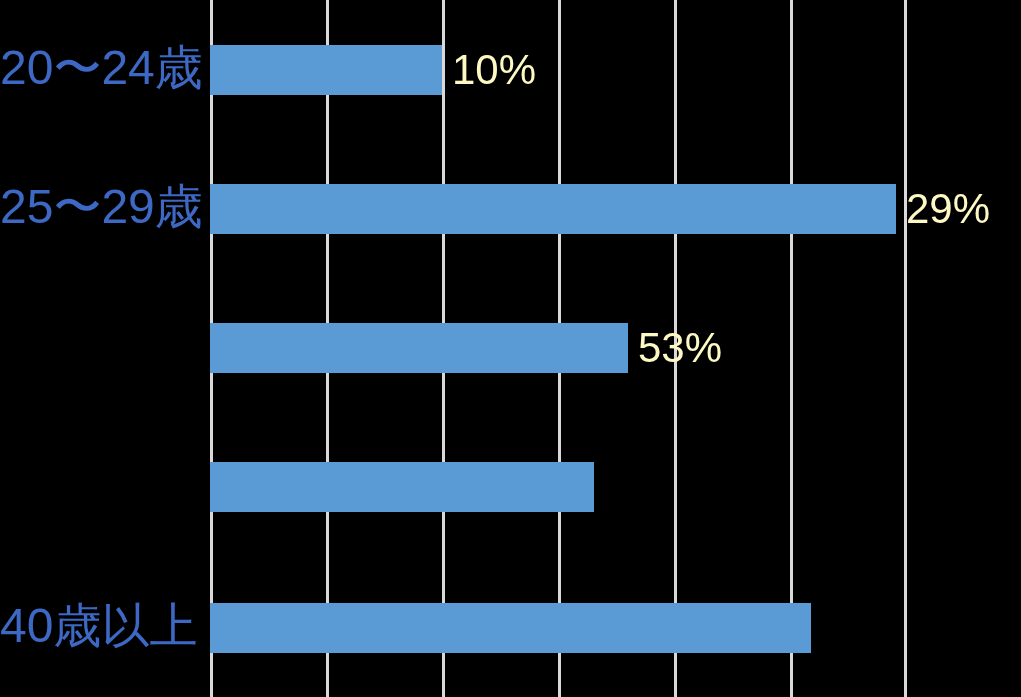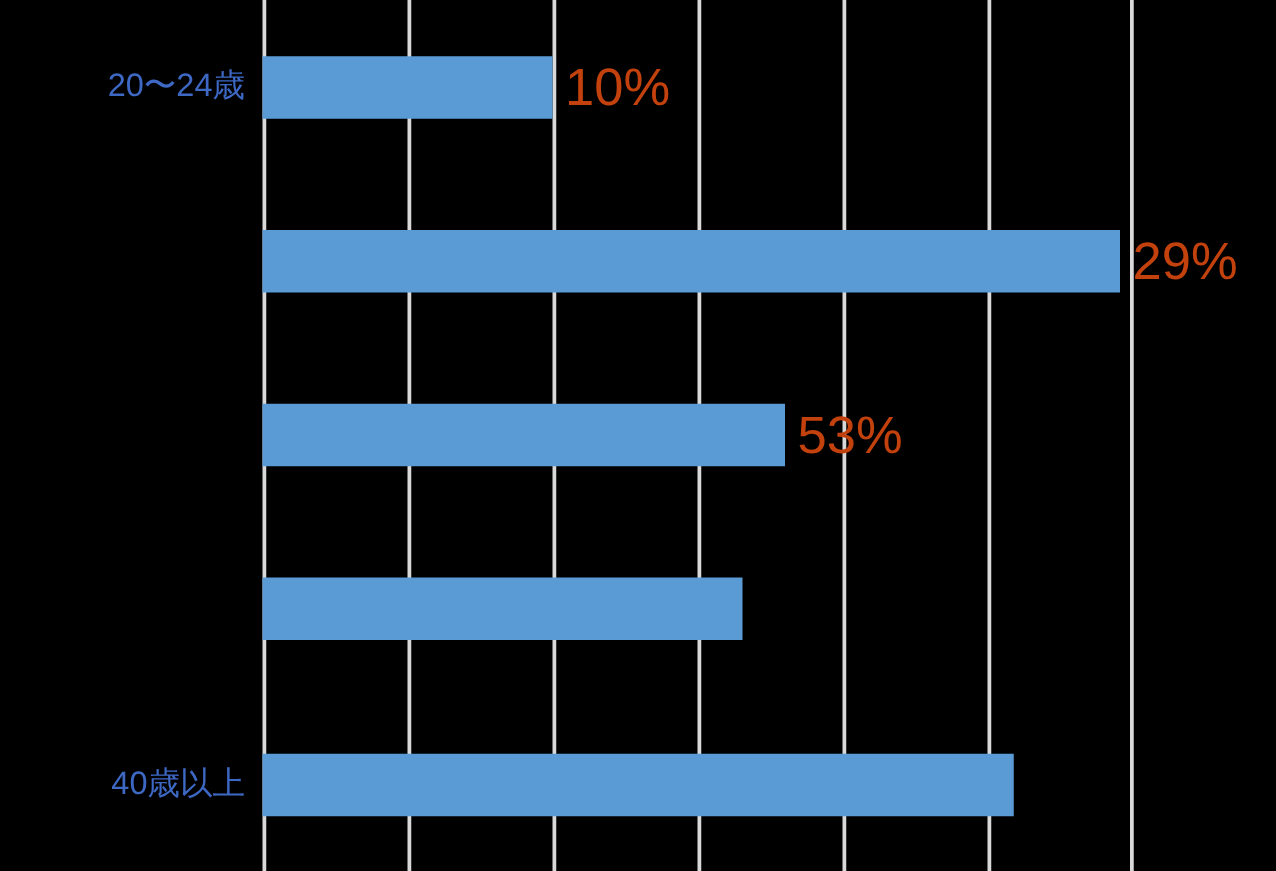--- a/index.html
+++ b/index.html
@@ -38,37 +38,37 @@
     background: #D9D9D9;
   }
 
   
   .cat-label {
     position: absolute;
     left: 0px;
     width: 196px;
     text-align: right;
     color: #3D68C4;
-    font-size: 26px;
+    font-size: 48px;
     line-height: 46px;
     letter-spacing: 0px;
     white-space: nowrap;
   }
 
   
   .bar {
     position: absolute;
     height: 50px;
     background: #5B9BD5;
   }
 
   
   .value-label {
     position: absolute;
-    color: #c2410c;
+    color: #fef9c3;
     font-size: 42px;
     line-height: 50px;
     white-space: nowrap;
   }
 </style>
 </head>
 <body>
 
 <div id="chart-root">
 
@@ -76,20 +76,21 @@
     <div class="gridline axis-line" style="left:0px;"></div>
     <div class="gridline" style="left:116px;"></div>
     <div class="gridline" style="left:232px;"></div>
     <div class="gridline" style="left:348px;"></div>
     <div class="gridline" style="left:464px;"></div>
     <div class="gridline" style="left:580px;"></div>
     <div class="gridline" style="left:694px;"></div>
   </div>
 
   <div class="cat-label" style="top:45px;">20〜24歳</div>
+  <div class="cat-label" style="top:184px;">25〜29歳</div>
   <div class="cat-label" style="top:603px;">40歳以上</div>
 
   <div class="bar" style="left:210px; top:45px;  width:232px;"></div>
   <div class="bar" style="left:210px; top:184px; width:686px;"></div>
   <div class="bar" style="left:210px; top:323px; width:418px;"></div>
   <div class="bar" style="left:210px; top:462px; width:384px;"></div>
   <div class="bar" style="left:210px; top:603px; width:601px;"></div>
 
   <div class="value-label" style="left:452px; top:45px;">10%</div>
   <div class="value-label" style="left:906px; top:184px;text-align:center;">29%</div>

